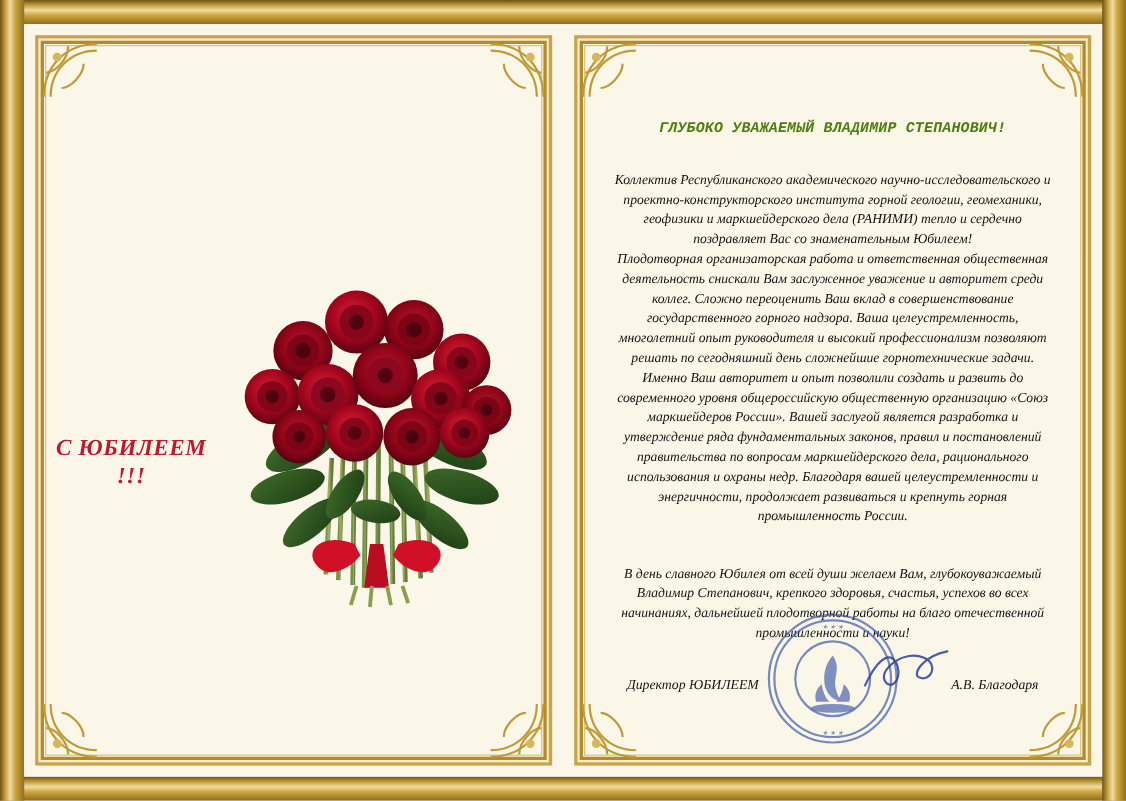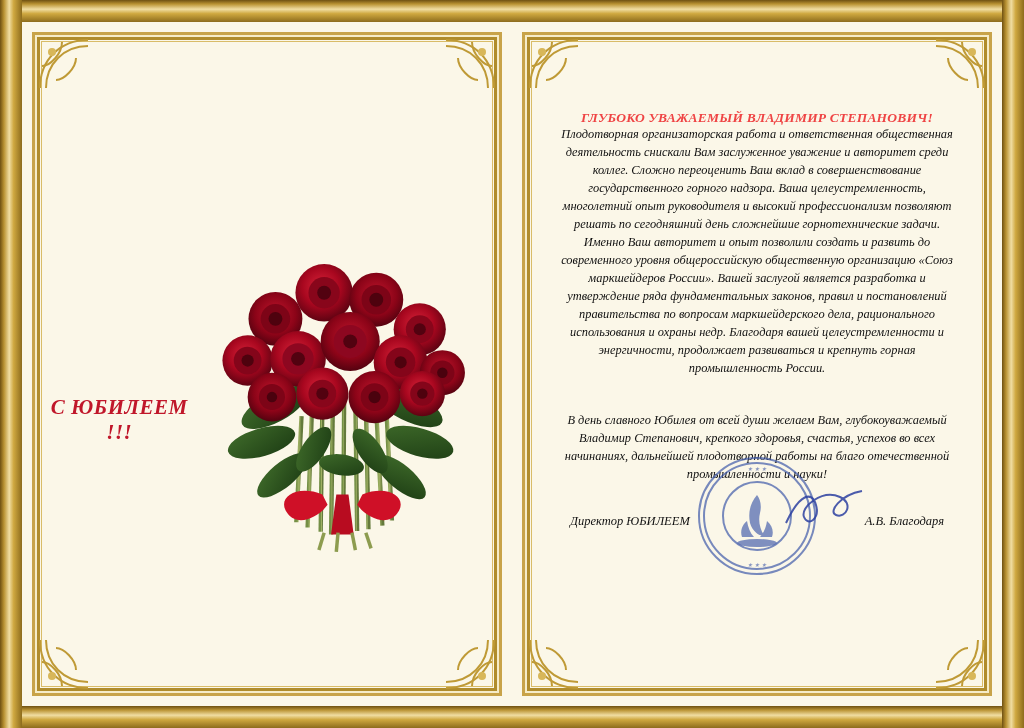--- a/index.html
+++ b/index.html
@@ -106,23 +106,24 @@
     position: absolute;
     left: 36px; right: 36px; top: 40px; bottom: 30px;
     display: flex;
     flex-direction: column;
   }
   .salutation {
     text-align: center;
     font-weight: bold;
     font-style: italic;
     font-size: 13.5px;
-    color: #ef4444;
+    color: #4d7c0f;
     margin-top: 48px;
     letter-spacing: 0.2px;
+    font-family: Liberation Mono, monospace;
   }
   .para {
     text-align: center;
     font-style: italic;
     font-size: 12.4px;
     line-height: 1.45;
     color: #111;
     padding: 0 8px;
   }
   .para.p1 { margin-top: 30px; }
@@ -396,20 +397,21 @@
         <path d="M6 30 C14 30 26 18 26 6"></path>
         <circle cx="16" cy="16" r="4" fill="#d8b75a" stroke="none"></circle>
         <path d="M20 44 C28 44 40 32 40 22"></path>
       </g>
         </svg>
     </div>
 
     <div class="right-content">
       <div class="salutation">ГЛУБОКО УВАЖАЕМЫЙ ВЛАДИМИР СТЕПАНОВИЧ!</div>
 
+      <div class="para p1">Коллектив Республиканского академического научно-исследовательского и проектно-конструкторского института горной геологии, геомеханики, геофизики и маркшейдерского дела (РАНИМИ) тепло и сердечно поздравляет Вас со знаменательным Юбилеем!</div>
 
       <div class="para p2">Плодотворная организаторская работа и ответственная общественная деятельность снискали Вам заслуженное уважение и авторитет среди коллег. Сложно переоценить Ваш вклад в совершенствование государственного горного надзора. Ваша целеустремленность, многолетний опыт руководителя и высокий профессионализм позволяют решать по сегодняшний день сложнейшие горнотехнические задачи.</div>
 
       <div class="para p3">Именно Ваш авторитет и опыт позволили создать и развить до современного уровня общероссийскую общественную организацию «Союз маркшейдеров России». Вашей заслугой является разработка и утверждение ряда фундаментальных законов, правил и постановлений правительства по вопросам маркшейдерского дела, рационального использования и охраны недр. Благодаря вашей целеустремленности и энергичности, продолжает развиваться и крепнуть горная промышленность России.</div>
 
       <div class="para p4">В день славного Юбилея от всей души желаем Вам, глубокоуважаемый Владимир Степанович, крепкого здоровья, счастья, успехов во всех начинаниях, дальнейшей плодотворной работы на благо отечественной промышленности и науки!</div>
 
       <div class="signature-row">
         <div>Директор ЮБИЛЕЕМ</div>
 

